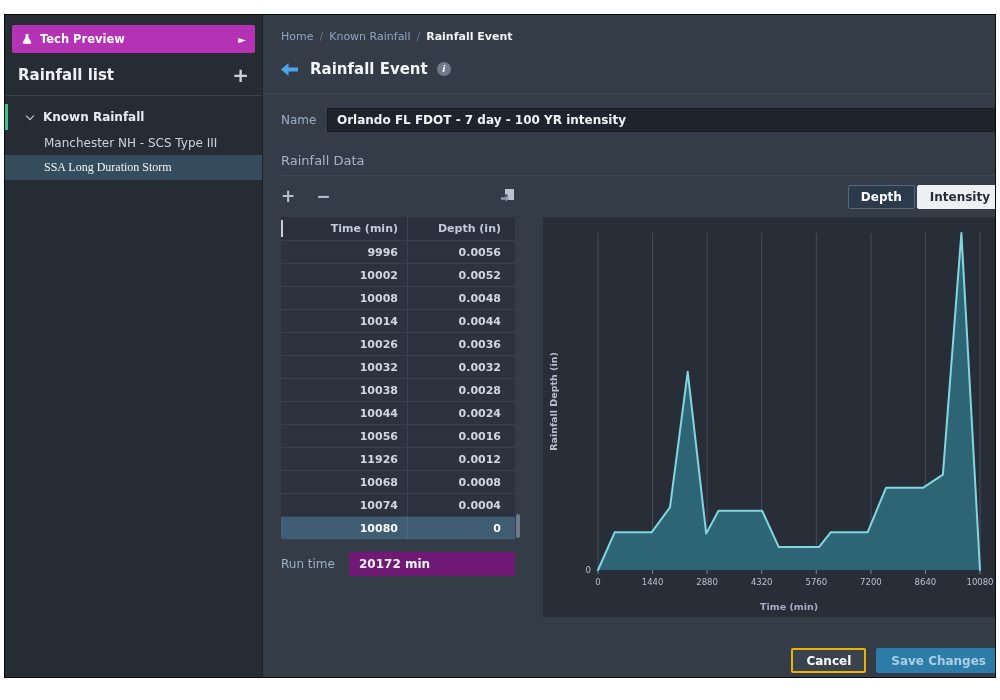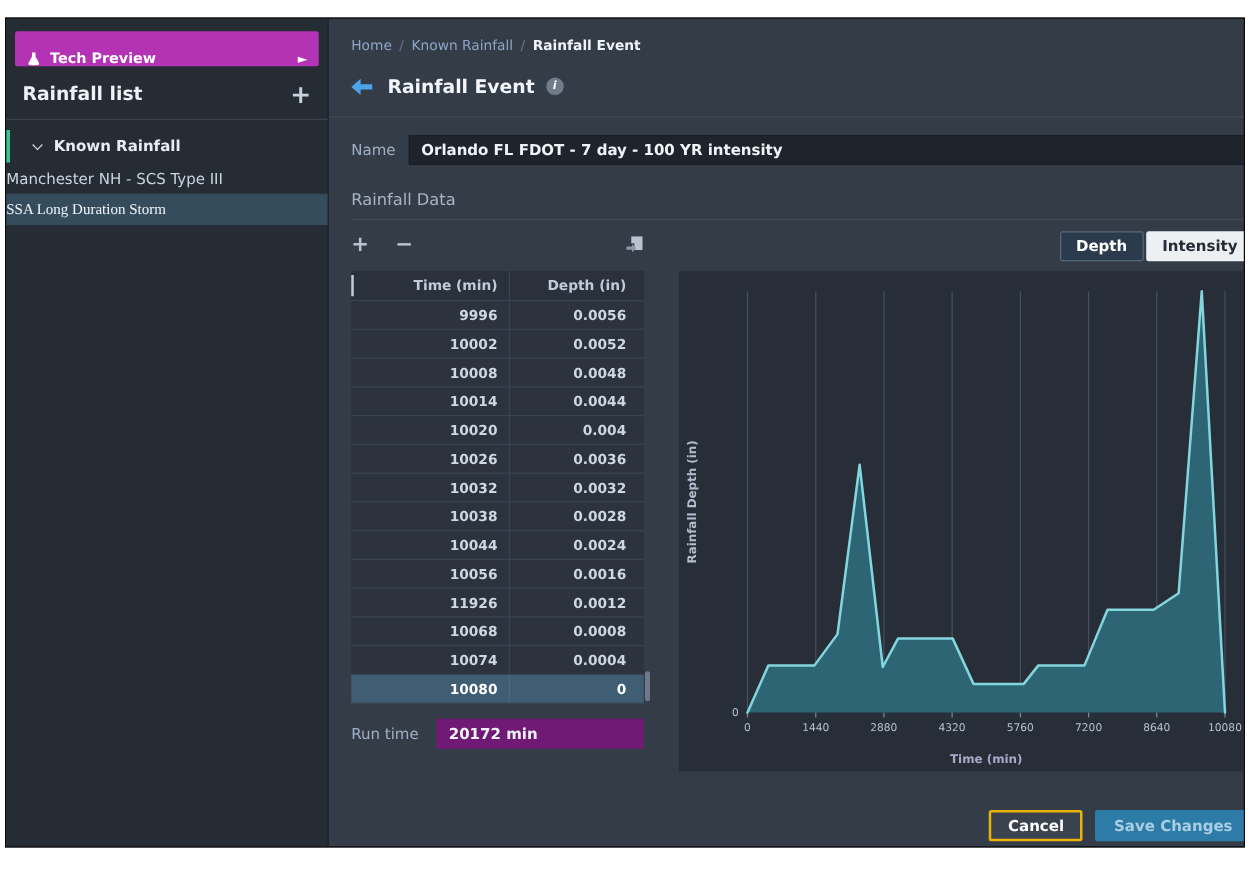--- a/index.html
+++ b/index.html
@@ -4,36 +4,36 @@
 <style>
   * { margin:0; padding:0; box-sizing:border-box; }
   html,body { width:1000px; height:700px; background:#ffffff;
     font-family:"DejaVu Sans","Liberation Sans",sans-serif; }
   .app { position:absolute; left:4px; top:14px; width:992px; height:664px;
     border:1px solid #0a0a0a; display:flex; background:#343c48; overflow:hidden; }
 
   
   .sidebar { width:258px; background:#262c34; border-right:1px solid #1d232b; flex:none; }
   .tech-banner { margin:10px 7px 0 7px; height:28px; background:#b432b4; border-radius:2px;
-    display:flex; align-items:flex-end; padding:0 9px; cursor:pointer; }
+    display:flex; align-items:center; padding:0 9px; cursor:pointer; }
   .tech-banner .lbl { color:#fff; font-size:11.5px; font-weight:bold; margin-left:7px; }
   .tech-banner .arr { margin-left:auto; color:#fff; font-size:10px; }
   .list-header { display:flex; align-items:center; padding:0 13px; height:40px; margin-top:2px; }
   .list-header .title { color:#eef2f7; font-size:15px; font-weight:bold; }
   .list-header .plus { margin-left:auto; color:#c9d1dc; font-size:20px; font-weight:bold;
     line-height:1; cursor:pointer; }
   .side-divider { height:1px; background:#3a414c; }
   .tree { margin-top:8px; }
   .tree-group { position:relative; display:flex; align-items:center; height:26px;
     padding-left:22px; cursor:pointer; }
   .tree-group .green-bar { position:absolute; left:0; top:0; bottom:0; width:3px; background:#3dc48e; }
   .chevron { width:6px; height:6px; border-right:1.5px solid #cfd6df; border-bottom:1.5px solid #cfd6df;
     transform:rotate(45deg); margin-right:10px; margin-top:-3px; }
   .tree-group .glabel { color:#e8edf4; font-size:12px; font-weight:bold; }
-  .tree-item { display:flex; align-items:center; height:25px; 
+  .tree-item { display:flex; align-items:center; height:25px; padding-left:39px;
     color:#ccd4e0; font-size:12px; cursor:pointer; }
   .tree-item.selected { background:#344c5c; color:#f2f6fa;font-family:Liberation Serif, serif; }
 
   
   .main { flex:1; display:flex; flex-direction:column; position:relative; }
   .main-header { padding:15px 18px 0 18px; }
   .breadcrumb { font-size:11px; }
   .breadcrumb .crumb { color:#8fa5c6; cursor:pointer; }
   .breadcrumb .crumb.current { color:#f0f4f9; font-weight:bold; cursor:default; }
   .breadcrumb .sep { color:#6b7585; margin:0 6px; }
@@ -193,24 +193,20 @@
                 <div class="cell c1">10002</div>
                 <div class="cell c2">0.0052</div>
               </div>
               <div class="g-row">
                 <div class="cell c1">10008</div>
                 <div class="cell c2">0.0048</div>
               </div>
               <div class="g-row">
                 <div class="cell c1">10014</div>
                 <div class="cell c2">0.0044</div>
-              </div>
-              <div class="g-row">
-                <div class="cell c1">10020</div>
-                <div class="cell c2">0.004</div>
               </div>
               <div class="g-row">
                 <div class="cell c1">10026</div>
                 <div class="cell c2">0.0036</div>
               </div>
               <div class="g-row">
                 <div class="cell c1">10032</div>
                 <div class="cell c2">0.0032</div>
               </div>
               <div class="g-row">

